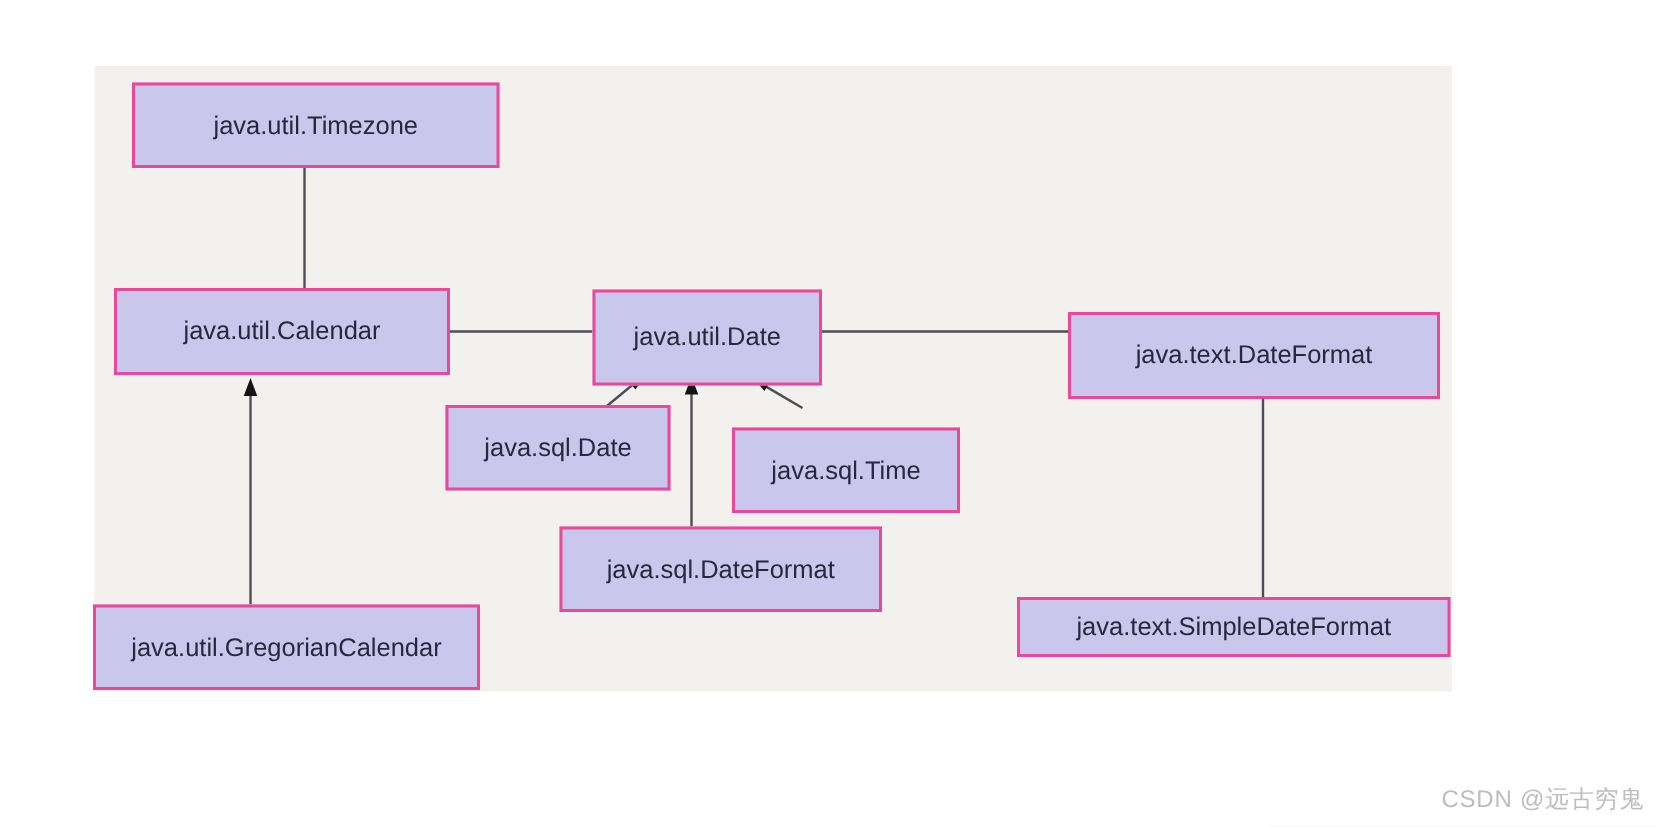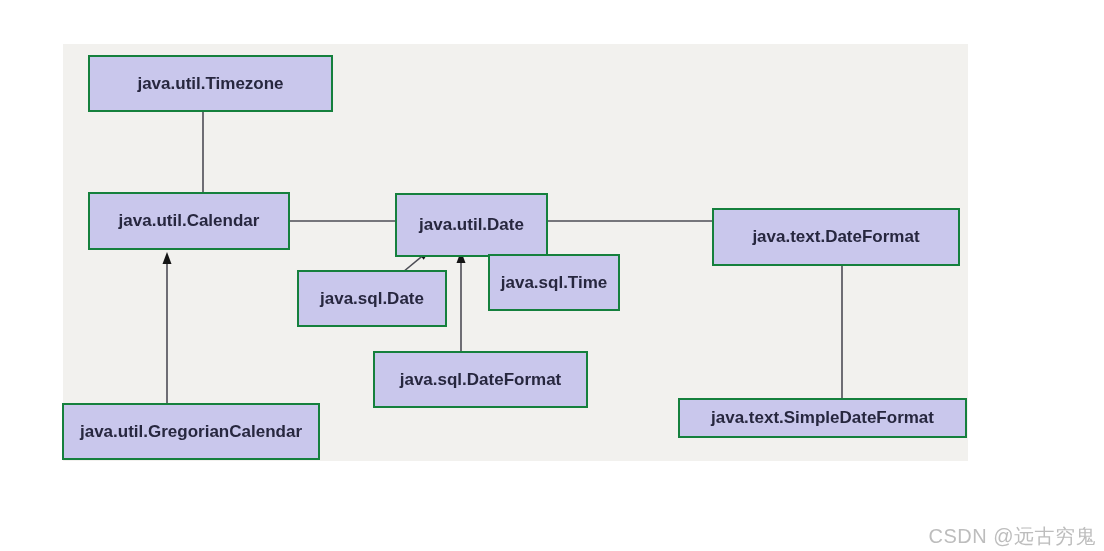--- a/index.html
+++ b/index.html
@@ -7,43 +7,42 @@
     width:1104px;height:551px;position:relative;background:#ffffff;
     font-family:"Liberation Sans",sans-serif;overflow:hidden;
   }
   .canvas{
     position:absolute;left:63px;top:44px;width:905px;height:417px;
     background:#f2f1ee;
   }
   .node{
     position:absolute;
     background:#c9c7ec;
-    border:2px solid #15803d;
+    border:2px solid #ec4899;
     color:#27273f;
     font-size:17px;
     display:flex;align-items:center;justify-content:center;
     box-sizing:border-box;
     white-space:nowrap;
-    font-weight:bold;
   }
   #n-timezone        {left:88px;  top:55px;  width:245px; height:57px;}
-  #n-calendar        {left:88px;  top:192px; width:202px; height:58px;}
+  #n-calendar        {left:76px;  top:192px; width:224px; height:58px;}
   #n-date            {left:395px; top:193px; width:153px; height:64px;}
   #n-dateformat      {left:712px; top:208px; width:248px; height:58px;}
   #n-sqldate         {left:297px; top:270px; width:150px; height:57px;text-align:right;}
-  #n-sqltime         {left:488px; top:254px; width:132px; height:57px;}
+  #n-sqltime         {left:488px; top:285px; width:152px; height:57px;}
   #n-sqltimestamp    {left:373px; top:351px; width:215px; height:57px;}
   #n-gregoriancal    {left:62px;  top:403px; width:258px; height:57px;}
   #n-simpledatefmt   {left:678px; top:398px; width:289px; height:40px;}
   svg.overlay{position:absolute;left:0;top:0;width:1104px;height:551px;pointer-events:none;}
   .edge{stroke:#4d4d55;stroke-width:1.6;fill:none;}
   .arrowhead{fill:#141414;stroke:none;}
   .watermark{
     position:absolute;right:8px;top:523px;
-    font-size:20px;color:#bdbdbd;letter-spacing:0.5px;
+    font-size:16px;color:#bdbdbd;letter-spacing:0.5px;
   }
 </style>
 </head>
 <body>
 
 <div class="canvas"></div>
 
 <svg class="overlay" viewBox="0 0 1104 551" xmlns="http://www.w3.org/2000/svg">
 
   <line class="edge" x1="203" y1="112" x2="203" y2="192"></line>

